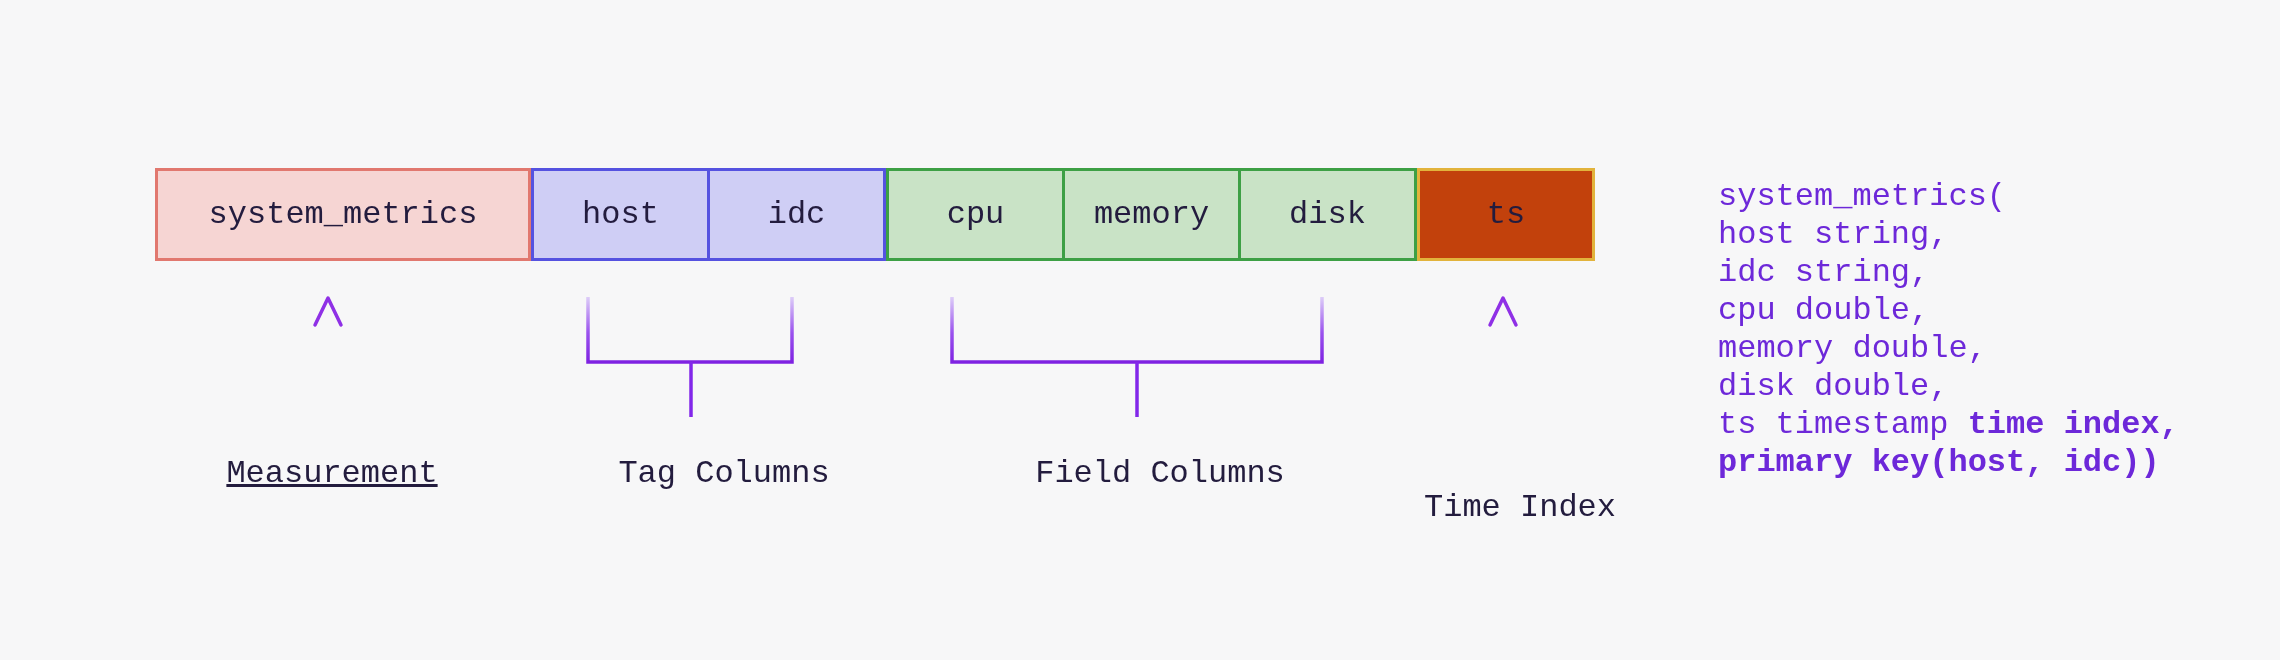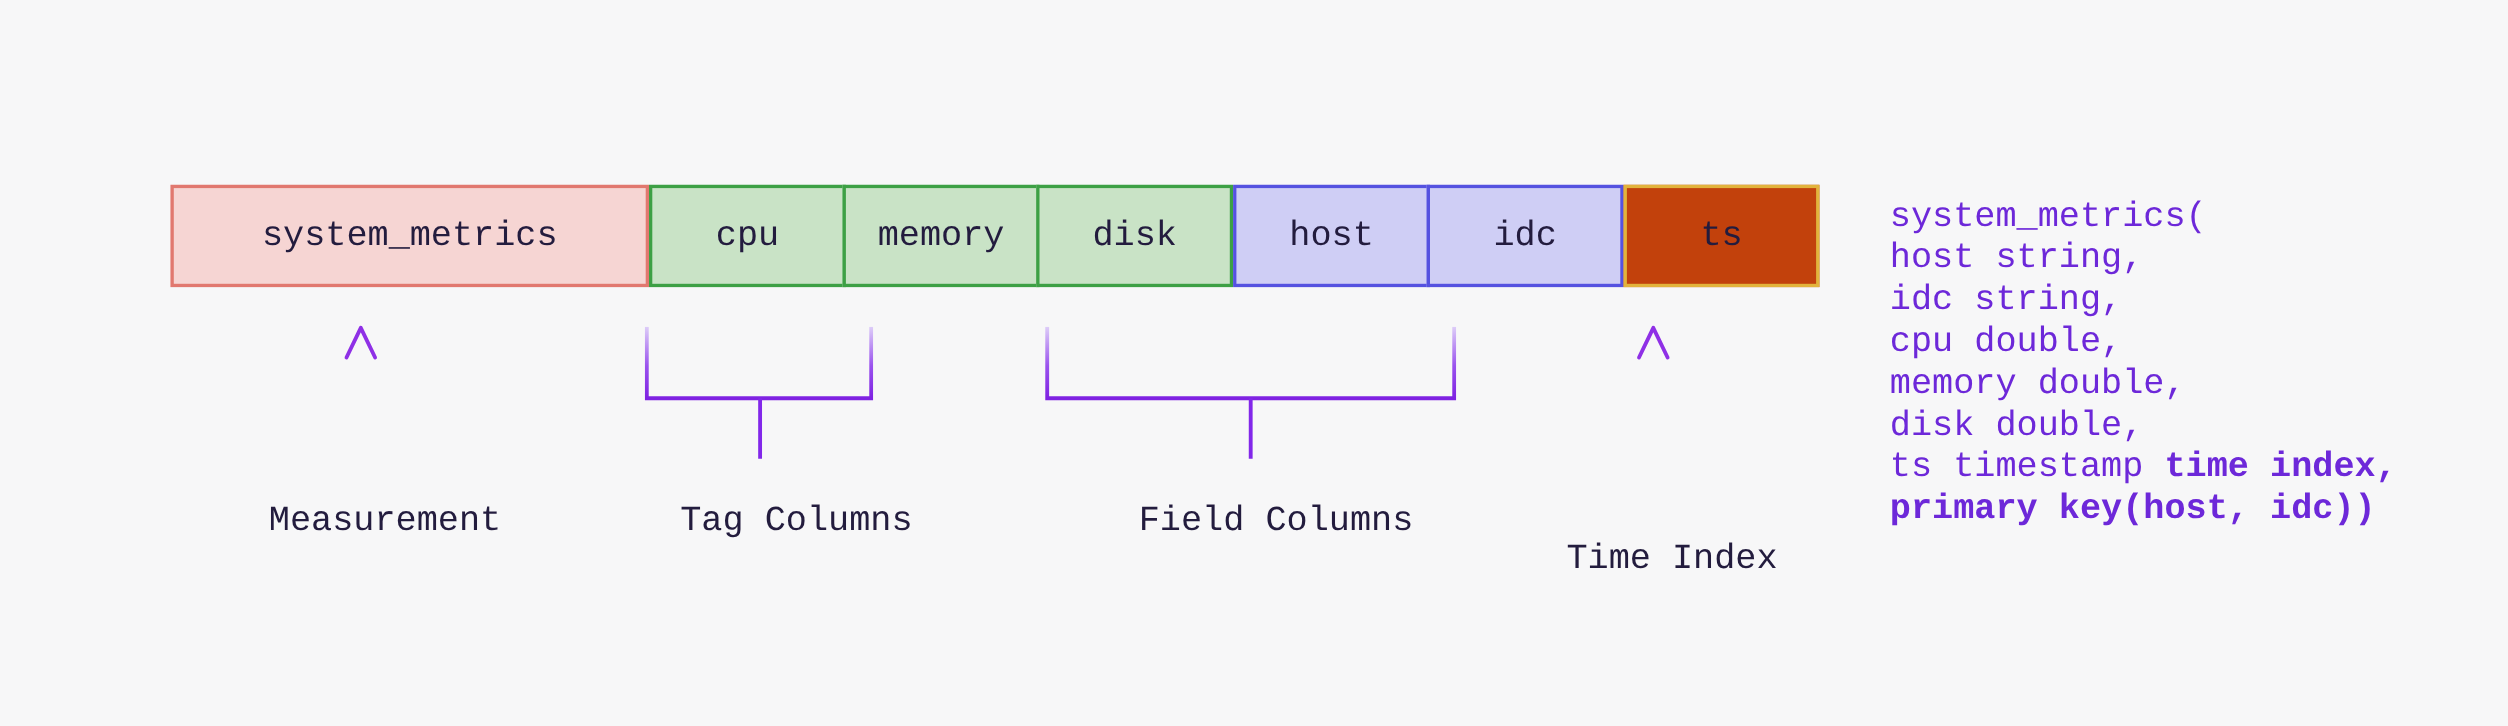--- a/index.html
+++ b/index.html
@@ -31,21 +31,21 @@
     height: 93px;
     display: flex;
     align-items: center;
     justify-content: center;
     font-size: 32px;
     letter-spacing: 0;
     color: #231c3e;
     white-space: pre;
   }
   .cell + .cell { margin-left: -3px; }
-  .cell.pink   { background: #f6d5d3; border: 3px solid #e1786f; width: 435px; }
+  .cell.pink   { background: #f6d5d3; border: 3px solid #e1786f; width: 376px; }
   .cell.blue   { background: #cfcef5; border: 3px solid #5552e0; width: 179px; }
   .cell.green  { background: #c9e3c6; border: 3px solid #3da045; width: 179px; }
   .cell.yellow { background: #c2410c; border: 3px solid #e2b33c; width: 178px; }
 
   
   .anno { position: absolute; display: block; }
 
   .anno-label {
     position: absolute;
     top: 456px;
@@ -82,27 +82,27 @@
 </head>
 <body>
 
 <div id="stage">
 
   <div class="box-row">
     <div class="group">
       <div class="cell pink">system_metrics</div>
     </div>
     <div class="group">
+      <div class="cell blue">host</div>
+      <div class="cell blue">idc</div>
+    </div>
+    <div class="group">
       <div class="cell green">cpu</div>
       <div class="cell green">memory</div>
       <div class="cell green">disk</div>
-    </div>
-    <div class="group">
-      <div class="cell blue">host</div>
-      <div class="cell blue">idc</div>
     </div>
     <div class="group">
       <div class="cell yellow">ts</div>
     </div>
   </div>
 
   <svg class="anno" style="left:308px; top:294px;" width="40" height="124" viewBox="0 0 40 124">
     <defs>
       <linearGradient id="grad-arrow-m" x1="0" y1="0" x2="0" y2="1">
         <stop offset="0" stop-color="#8a2be2"></stop>
@@ -143,21 +143,21 @@
       <linearGradient id="grad-arrow-t" x1="0" y1="0" x2="0" y2="1">
         <stop offset="0" stop-color="#8a2be2"></stop>
         <stop offset="0.75" stop-color="#c2abf0"></stop>
         <stop offset="1" stop-color="#e8defb"></stop>
       </linearGradient>
     </defs>
     <path d="M20 5 V120" stroke="url(#grad-arrow-t)" stroke-width="3.5" fill="none"></path>
     <path d="M7 31 L20 4 L33 31" stroke="#8f30e6" stroke-width="3.5" fill="none" stroke-linecap="round" stroke-linejoin="round"></path>
   </svg>
 
-  <div class="anno-label" style="left:350px;">Measurement</div>
+  <div class="anno-label" style="left:332px;text-decoration:underline;">Measurement</div>
   <div class="anno-label" style="left:704px;margin-left:20px;">Tag Columns</div>
   <div class="anno-label" style="left:1160px;">Field Columns</div>
   <div class="anno-label" style="left:1520px;margin-top:34px;">Time Index</div>
 
 
   <div class="sql-body">
     <div class="sql-line"><span>system_metrics(</span></div>
     <div class="sql-line"><span>host string,</span></div>
     <div class="sql-line"><span>idc string,</span></div>
     <div class="sql-line"><span>cpu double,</span></div>

